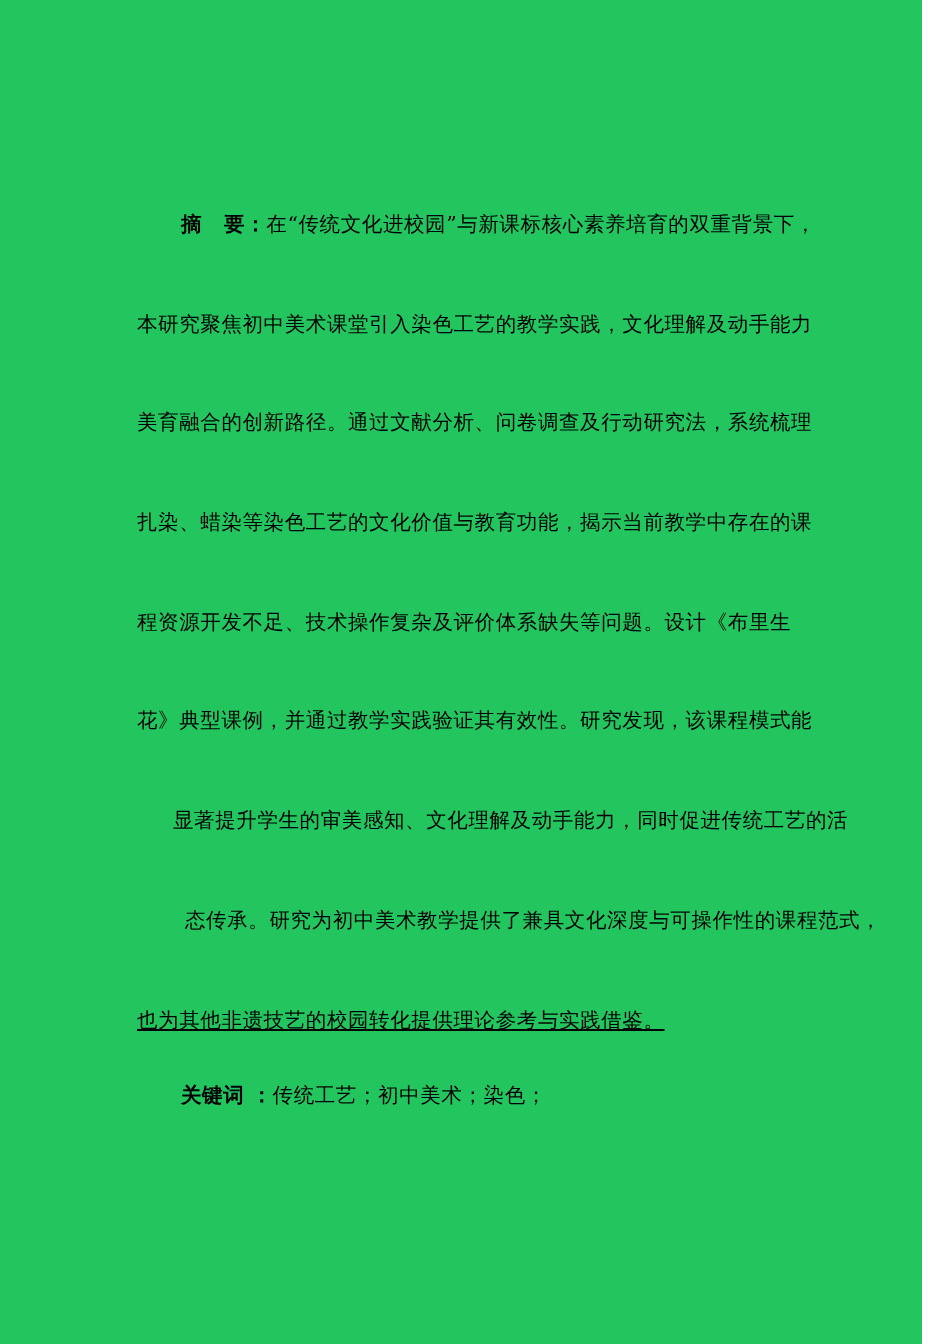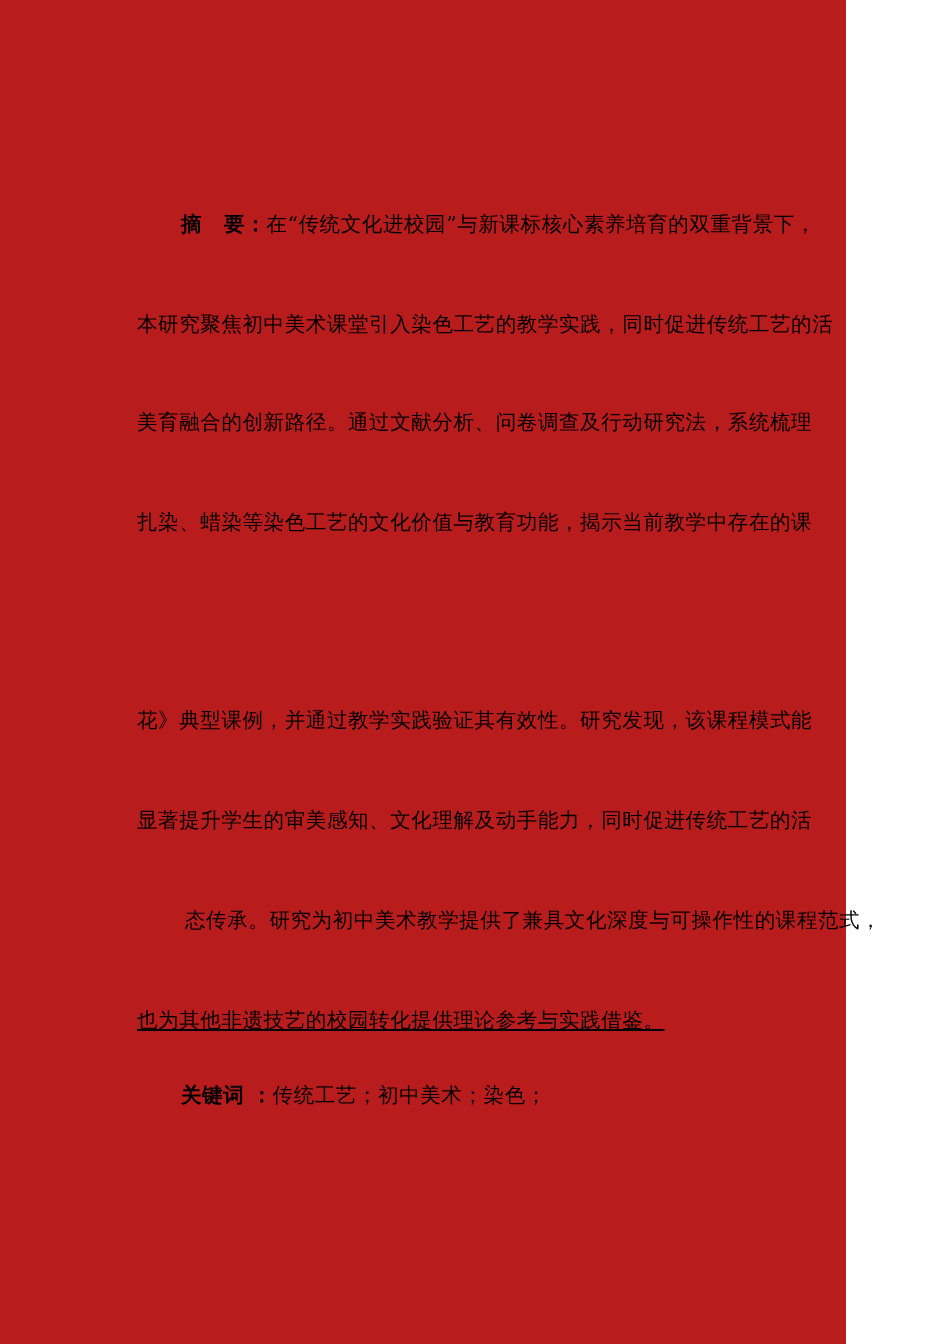--- a/index.html
+++ b/index.html
@@ -11,23 +11,23 @@
       width: 950px;
       height: 1344px;
       position: relative;
       overflow: hidden;
       font-family: "DejaVu Serif", "Liberation Serif", serif;
       color: #000000;
     }
     .page {
       position: absolute;
       left: 0; top: 0;
-      width: 846px;
+      width: 922px;
       height: 1344px;
-      background: #b91c1c;
+      background: #22c55e;
     }
     .line {
       position: absolute;
       left: 137px;
       font-size: 20.5px;
       line-height: 28px;
       white-space: nowrap;
       letter-spacing: 0.6px;
     }
     .abstract-label {
@@ -45,25 +45,26 @@
   </style>
 </head>
 <body>
 
 <div class="page">
 
   <div class="line" style="left:181px; top:210px;">
     <span class="abstract-label">摘</span><span class="label-gap"></span><span class="abstract-label">要</span><span class="abstract-label">：</span><span>在“传统文化进校园”与新课标核心素养培育的双重背景下，</span>
   </div>
 
-  <div class="line" style="top:310px;">本研究聚焦初中美术课堂引入染色工艺的教学实践，同时促进传统工艺的活</div>
+  <div class="line" style="top:310px;">本研究聚焦初中美术课堂引入染色工艺的教学实践，文化理解及动手能力</div>
   <div class="line" style="top:408px;">美育融合的创新路径。通过文献分析、问卷调查及行动研究法，系统梳理</div>
   <div class="line" style="top:508px;text-align:center;">扎染、蜡染等染色工艺的文化价值与教育功能，揭示当前教学中存在的课</div>
+  <div class="line" style="top:608px;">程资源开发不足、技术操作复杂及评价体系缺失等问题。设计《布里生</div>
   <div class="line" style="top:706px;">花》典型课例，并通过教学实践验证其有效性。研究发现，该课程模式能</div>
-  <div class="line" style="top:806px;">显著提升学生的审美感知、文化理解及动手能力，同时促进传统工艺的活</div>
+  <div class="line" style="top:806px;margin-left:36px;">显著提升学生的审美感知、文化理解及动手能力，同时促进传统工艺的活</div>
   <div class="line" style="top:906px;margin-left:48px;">态传承。研究为初中美术教学提供了兼具文化深度与可操作性的课程范式，</div>
   <div class="line" style="top:1006px;text-decoration:underline;">也为其他非遗技艺的校园转化提供理论参考与实践借鉴。</div>
 
   <div class="line" style="left:181px; top:1081px;text-align:center;">
     <span class="kw-label">关键词</span>
     <span class="kw-label">：</span><span>传统工艺；</span><span>初中美术；</span><span>染色；</span>
   </div>
 
 </div>
 

